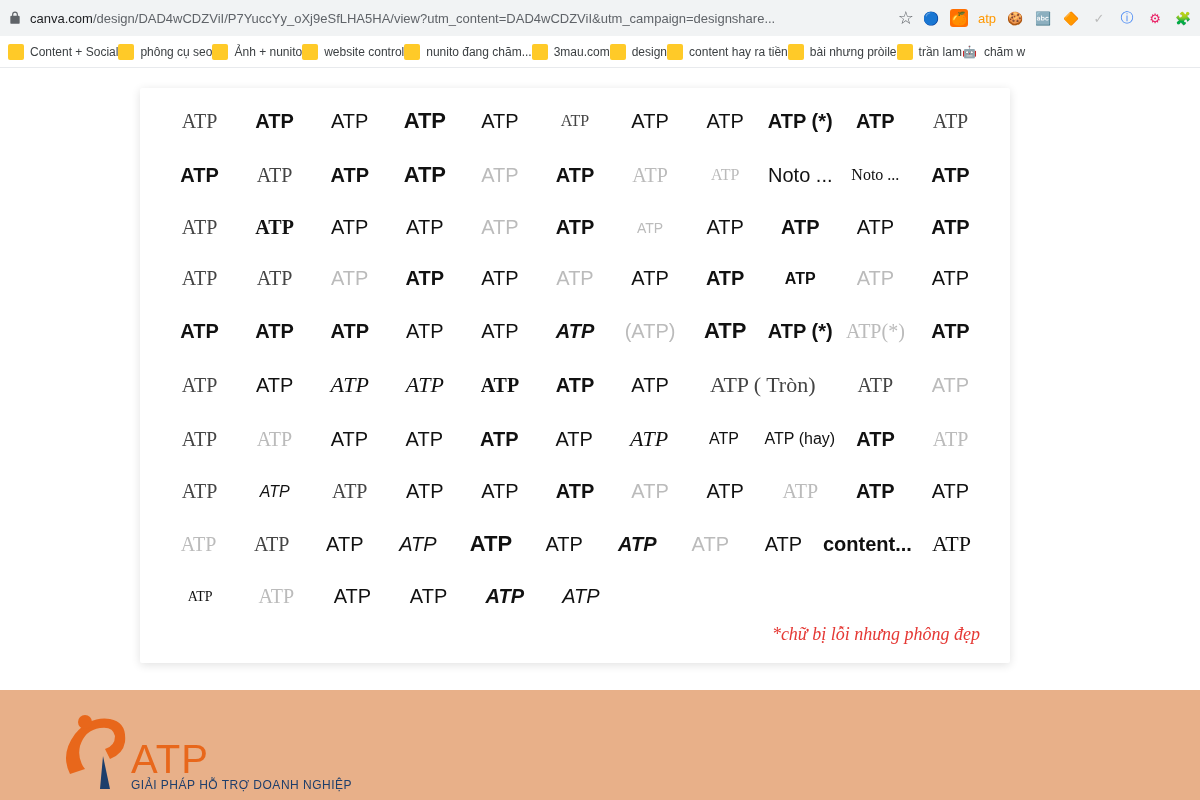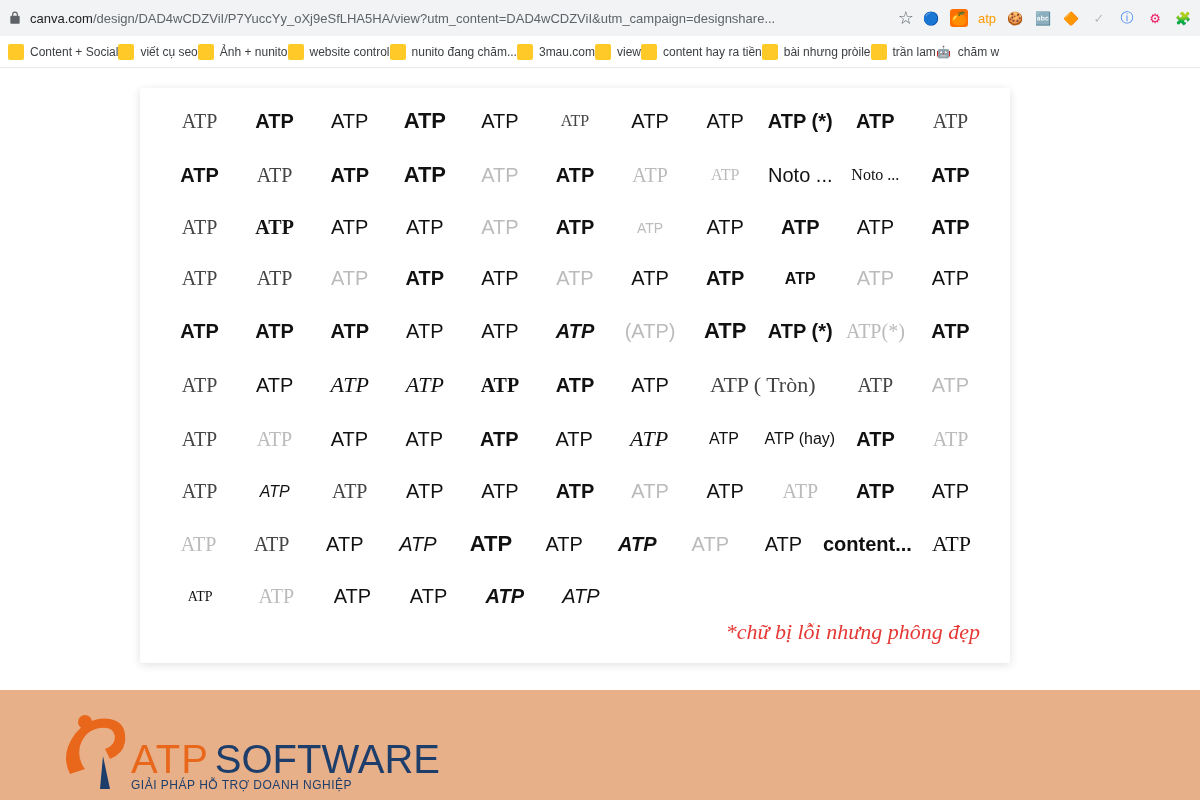--- a/index.html
+++ b/index.html
@@ -18,21 +18,21 @@
   .bmk .item { display:flex; align-items:center; white-space:nowrap; }
   .bmk .folder { width:16px; height:16px; background:#ffca28; border-radius:2px; margin-right:6px; }
   .bmk .ext { width:16px; height:16px; margin-right:6px; display:flex; align-items:center; justify-content:center; }
   
   .stage { position:relative; width:1200px; height:630px; background:#fff; }
   .card { position:absolute; left:140px; top:20px; width:870px; height:575px; background:#fff; box-shadow:0 2px 10px rgba(0,0,0,.12); border-radius:2px; padding:20px 25px 10px 25px; }
   .grid { display:flex; flex-direction:column; gap:28px; }
   .row { display:grid; grid-template-columns:repeat(11,1fr); align-items:center; column-gap:6px; }
   .row.last { grid-template-columns:repeat(6,1fr); width:55%; }
   .cell { font-size:20px; text-align:center; white-space:nowrap; color:#111; }
-  .note { position:absolute; right:30px; bottom:18px; color:#e53935; font-style:italic; font-size:22px; font-family:'Brush Script MT',cursive; }
+  .note { position:absolute; right:30px; bottom:18px; color:#e53935; font-style:italic; font-size:18px; font-family:'Brush Script MT',cursive; }
   
   .s-thin { font-weight:300; font-family:'Times New Roman',serif; color:#444; }
   .s-bold { font-weight:900; font-family:Arial,sans-serif; }
   .s-med { font-weight:400; font-family:Arial,sans-serif; }
   .s-black { font-weight:900; }
   .s-light { color:#bbb; font-weight:300; }
   .s-serif { font-family:'Times New Roman',serif; }
   .s-italic { font-style:italic; }
   .s-script { font-family:'Brush Script MT',cursive; font-size:22px; }
   .s-cond { font-family:'Arial Narrow',Arial,sans-serif; }
@@ -81,41 +81,41 @@
   </div>
 </div>
 
 <div class="bmk" id="bmk">
     <div class="item">
       <div class="folder"></div>
       <span>Content + Social</span>
     </div>
     <div class="item">
       <div class="folder"></div>
-      <span>viết cụ seo</span>
+      <span>phông cụ seo</span>
     </div>
     <div class="item">
       <div class="folder"></div>
       <span>Ảnh + nunito</span>
     </div>
     <div class="item">
       <div class="folder"></div>
       <span>website control</span>
     </div>
     <div class="item">
       <div class="folder"></div>
       <span>nunito đang chăm...</span>
     </div>
     <div class="item">
       <div class="folder"></div>
       <span>3mau.com</span>
     </div>
     <div class="item">
       <div class="folder"></div>
-      <span>view</span>
+      <span>design</span>
     </div>
     <div class="item">
       <div class="folder"></div>
       <span>content hay ra tiền</span>
     </div>
     <div class="item">
       <div class="folder"></div>
       <span>bài nhưng pròile</span>
     </div>
     <div class="item">
@@ -265,18 +265,17 @@
     <div class="mark">
       <svg width="78" height="88" viewBox="0 0 78 88">
         <path d="M15 70 Q 5 50 20 30 Q 35 12 55 15 Q 72 18 70 38 Q 68 50 55 55 L 50 45 Q 60 42 60 32 Q 58 22 45 24 Q 30 26 25 42 Q 22 55 30 65 Z" fill="#e8671b"></path>
         <circle cx="30" cy="18" r="7" fill="#e8671b"></circle>
         <path d="M48 52 L55 85 L45 85 Z" fill="#1d3e6b"></path>
       </svg>
     </div>
     <div class="txt">
       <div class="name">
         <span class="atp">ATP</span>
-        <span class="sw">SOFTWARE</span>
       </div>
       <div class="tag">GIẢI PHÁP HỖ TRỢ DOANH NGHIỆP</div>
     </div>
   </div>
 </div>
 
 </body></html>

